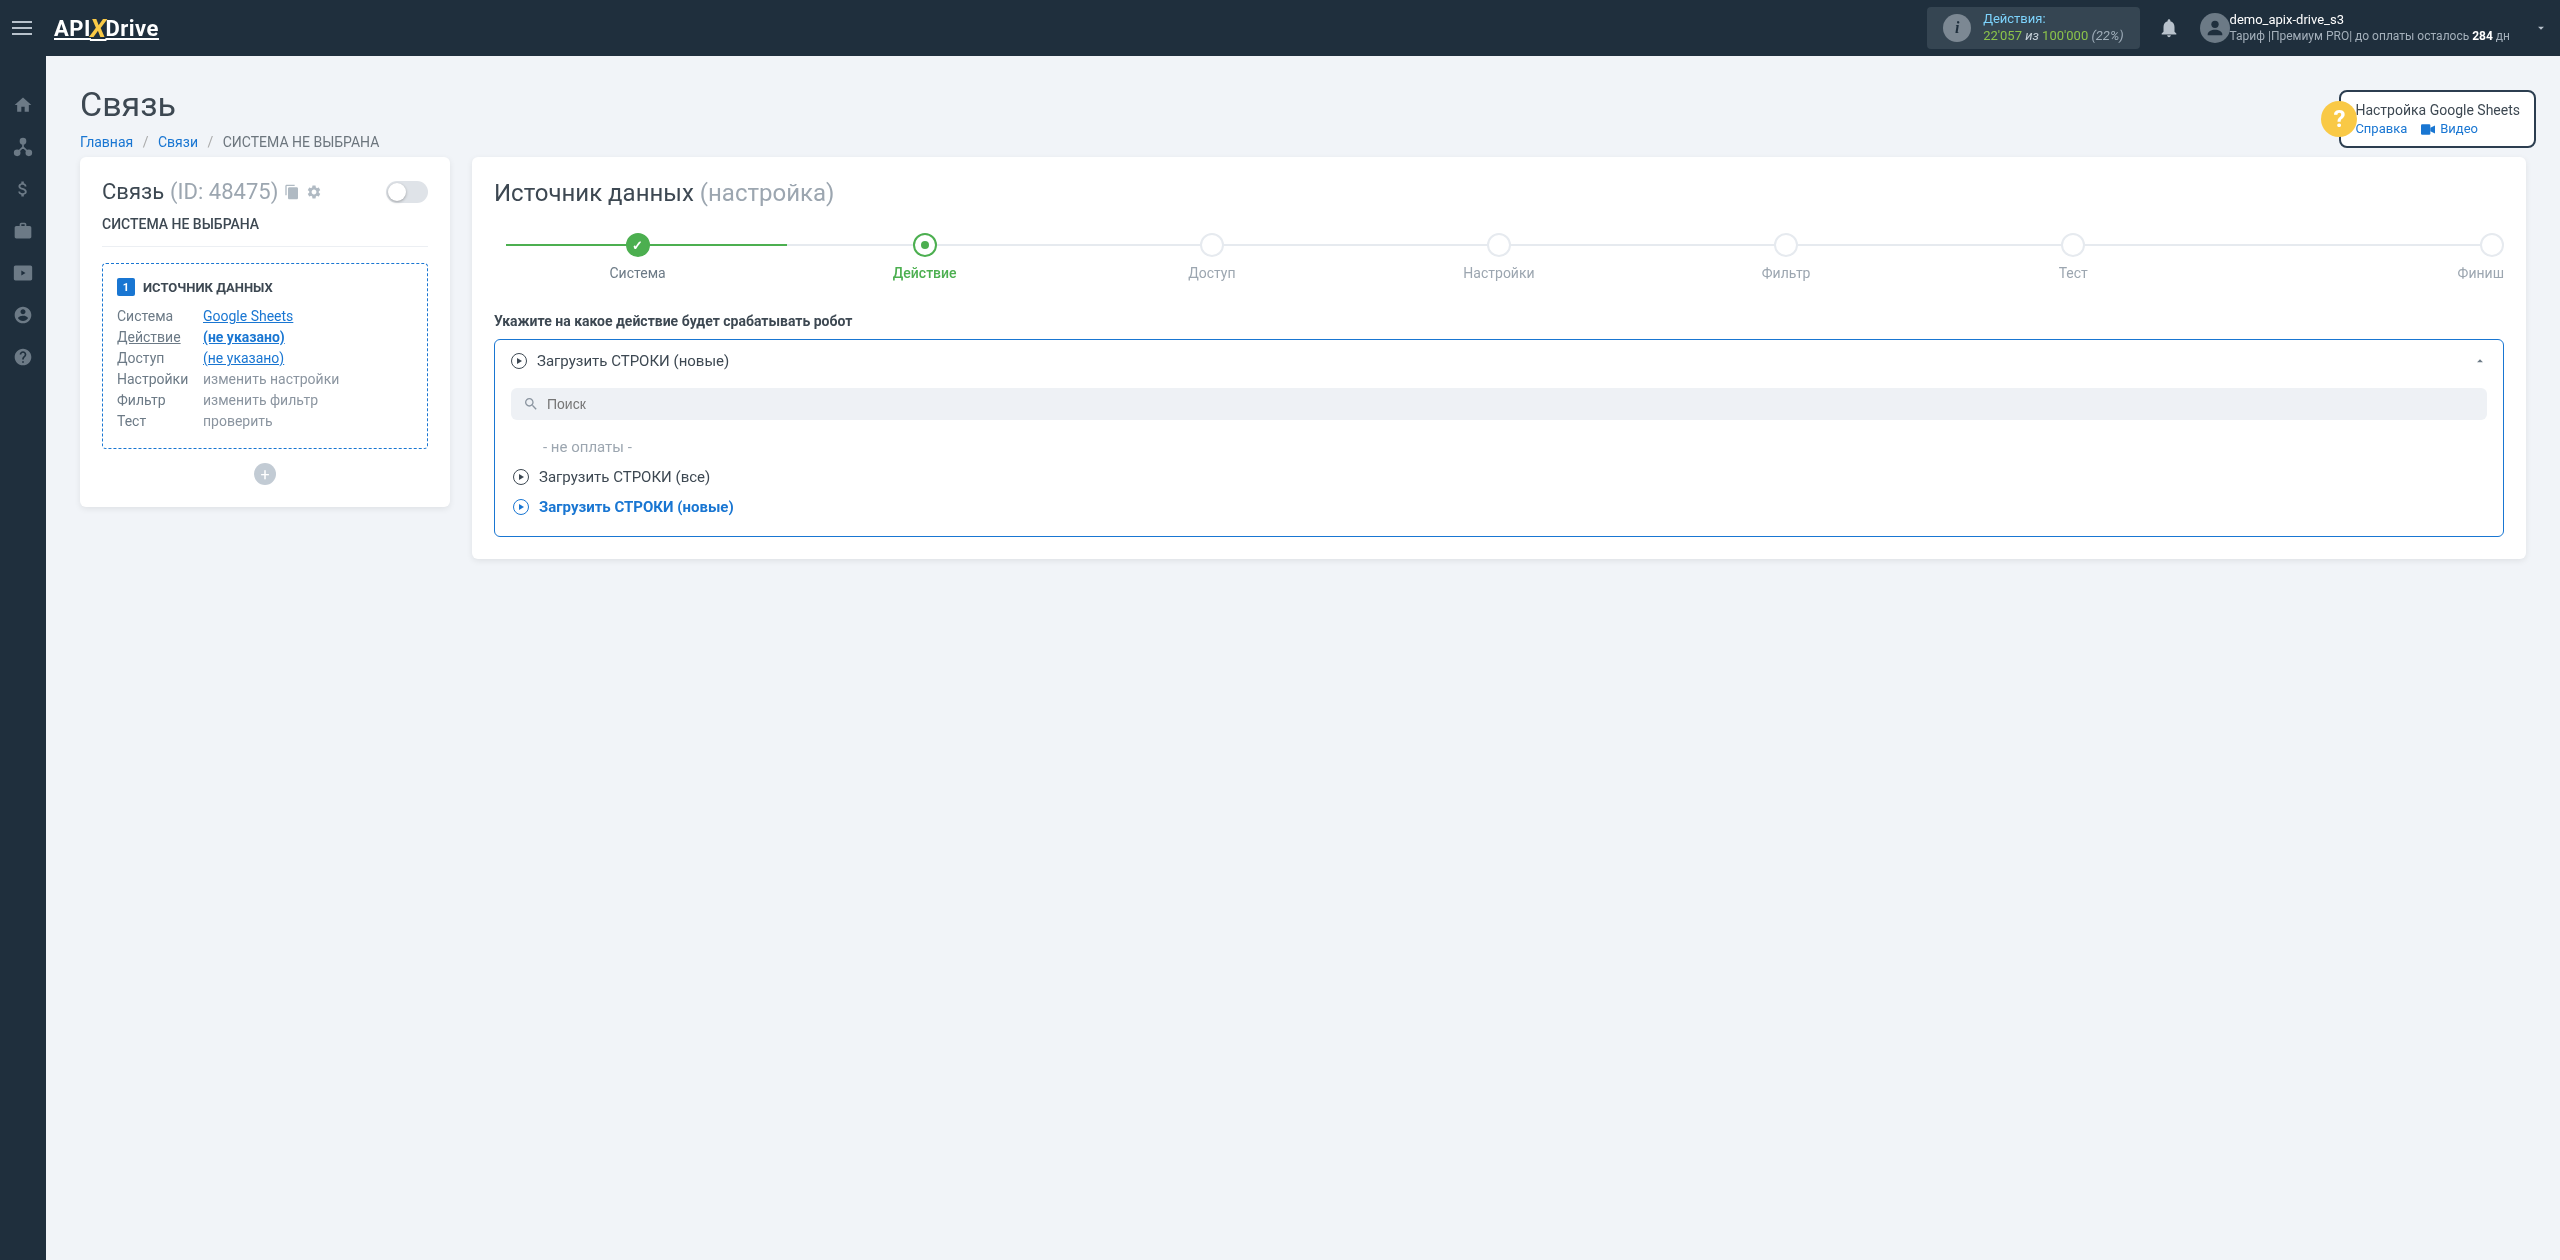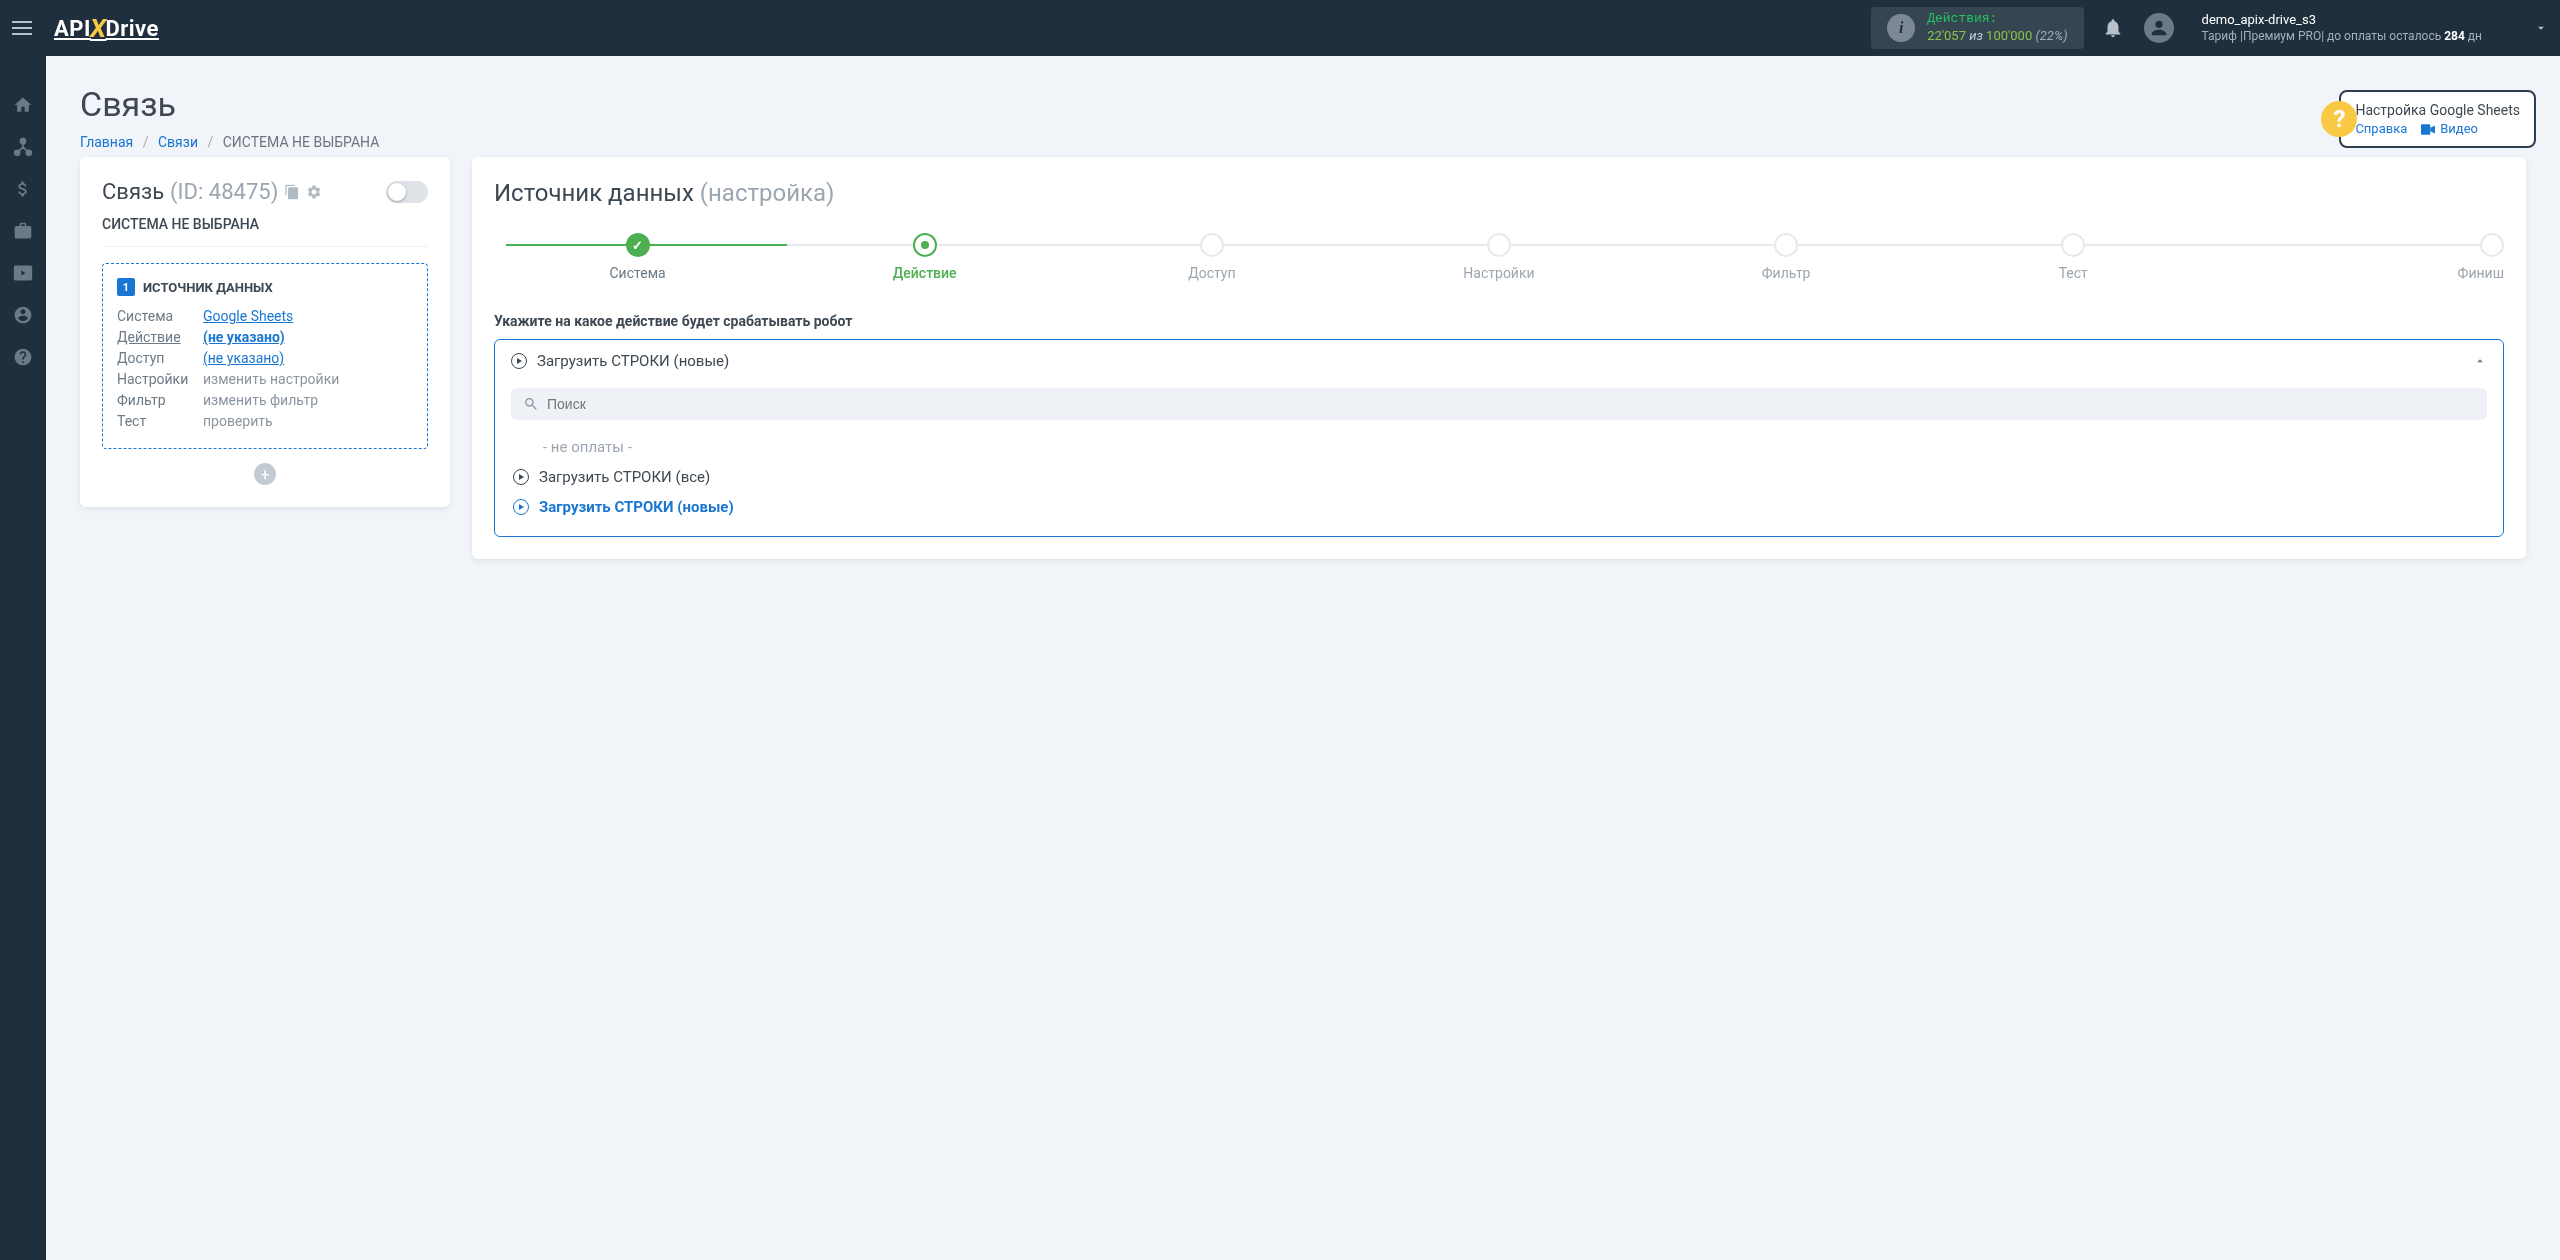--- a/index.html
+++ b/index.html
@@ -10,26 +10,26 @@
 .hamburger { width: 24px; height: 24px; cursor: pointer; display: flex; flex-direction: column; justify-content: center; gap: 4px; margin-right: 18px; }
 .hamburger span { display: block; width: 20px; height: 2px; background: #b8c2cc; }
 .logo { display: flex; align-items: center; font-weight: 700; font-size: 22px; letter-spacing: 0.5px; text-decoration: underline; }
 .logo-api { color: #fff; }
 .logo-x { color: #f9c946; font-size: 26px; font-style: italic; margin: 0 -1px; }
 .logo-drive { color: #fff; }
 .header-spacer { flex: 1; }
 .actions-box { background: #354552; border-radius: 4px; padding: 4px 16px; display: flex; align-items: center; gap: 12px; margin-right: 18px; }
 .info-circle { width: 28px; height: 28px; border-radius: 50%; background: #7c8893; display: flex; align-items: center; justify-content: center; font-weight: 700; color: #1f2f3d; font-size: 16px; font-style: italic; font-family: Georgia, serif; }
 .actions-text { font-size: 13px; line-height: 1.3; }
-.actions-label { color: #22c55e; font-family: Liberation Mono, monospace; }
+.actions-label { color: #7dd3fc; }
 .actions-nums { color: #8bc34a; }
 .actions-nums .of { color: #c5cfd8; font-style: italic; }
 .actions-nums .pct { color: #9fadb9; font-style: italic; }
 .bell-icon { width: 22px; height: 22px; margin-right: 20px; cursor: pointer; }
-.user-block { display: flex; align-items: center; gap: 28px; }
+.user-block { display: flex; align-items: center; gap: 0; }
 .avatar-icon { width: 30px; height: 30px; border-radius: 50%; background: #6c7a86; display: flex; align-items: center; justify-content: center; }
 .user-text { font-size: 13px; line-height: 1.3; }
 .user-name { color: #fff; }
 .user-tariff { color: #a4b0bb; font-size: 12px; }
 .user-tariff b { color: #fff; }
 .chevron-down-icon { margin-left: 24px; cursor: pointer; }
 
 
 .sidebar { position: fixed; left: 0; top: 56px; bottom: 0; width: 46px; background: #1f2f3d; display: flex; flex-direction: column; align-items: center; padding-top: 30px; gap: 4px; }
 .sidebar-item { width: 40px; height: 38px; display: flex; align-items: center; justify-content: center; cursor: pointer; border-radius: 4px; }

